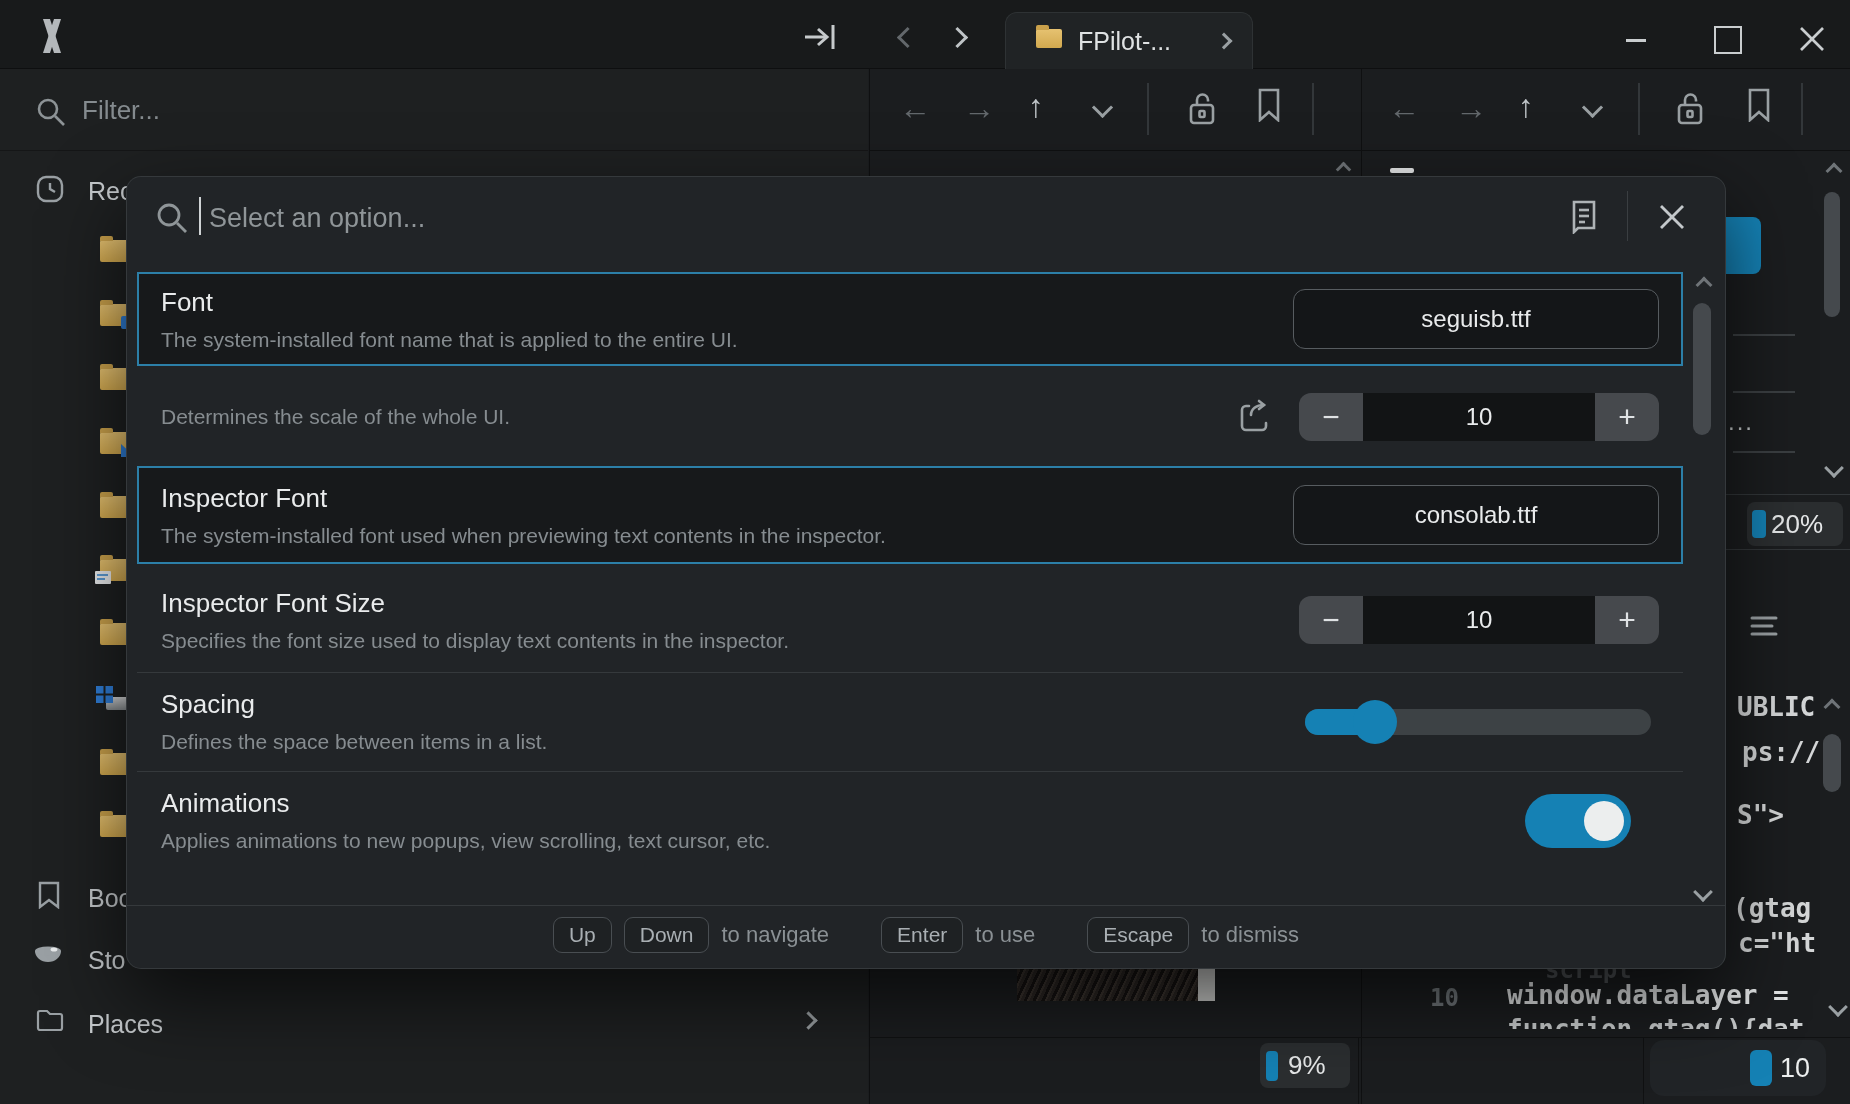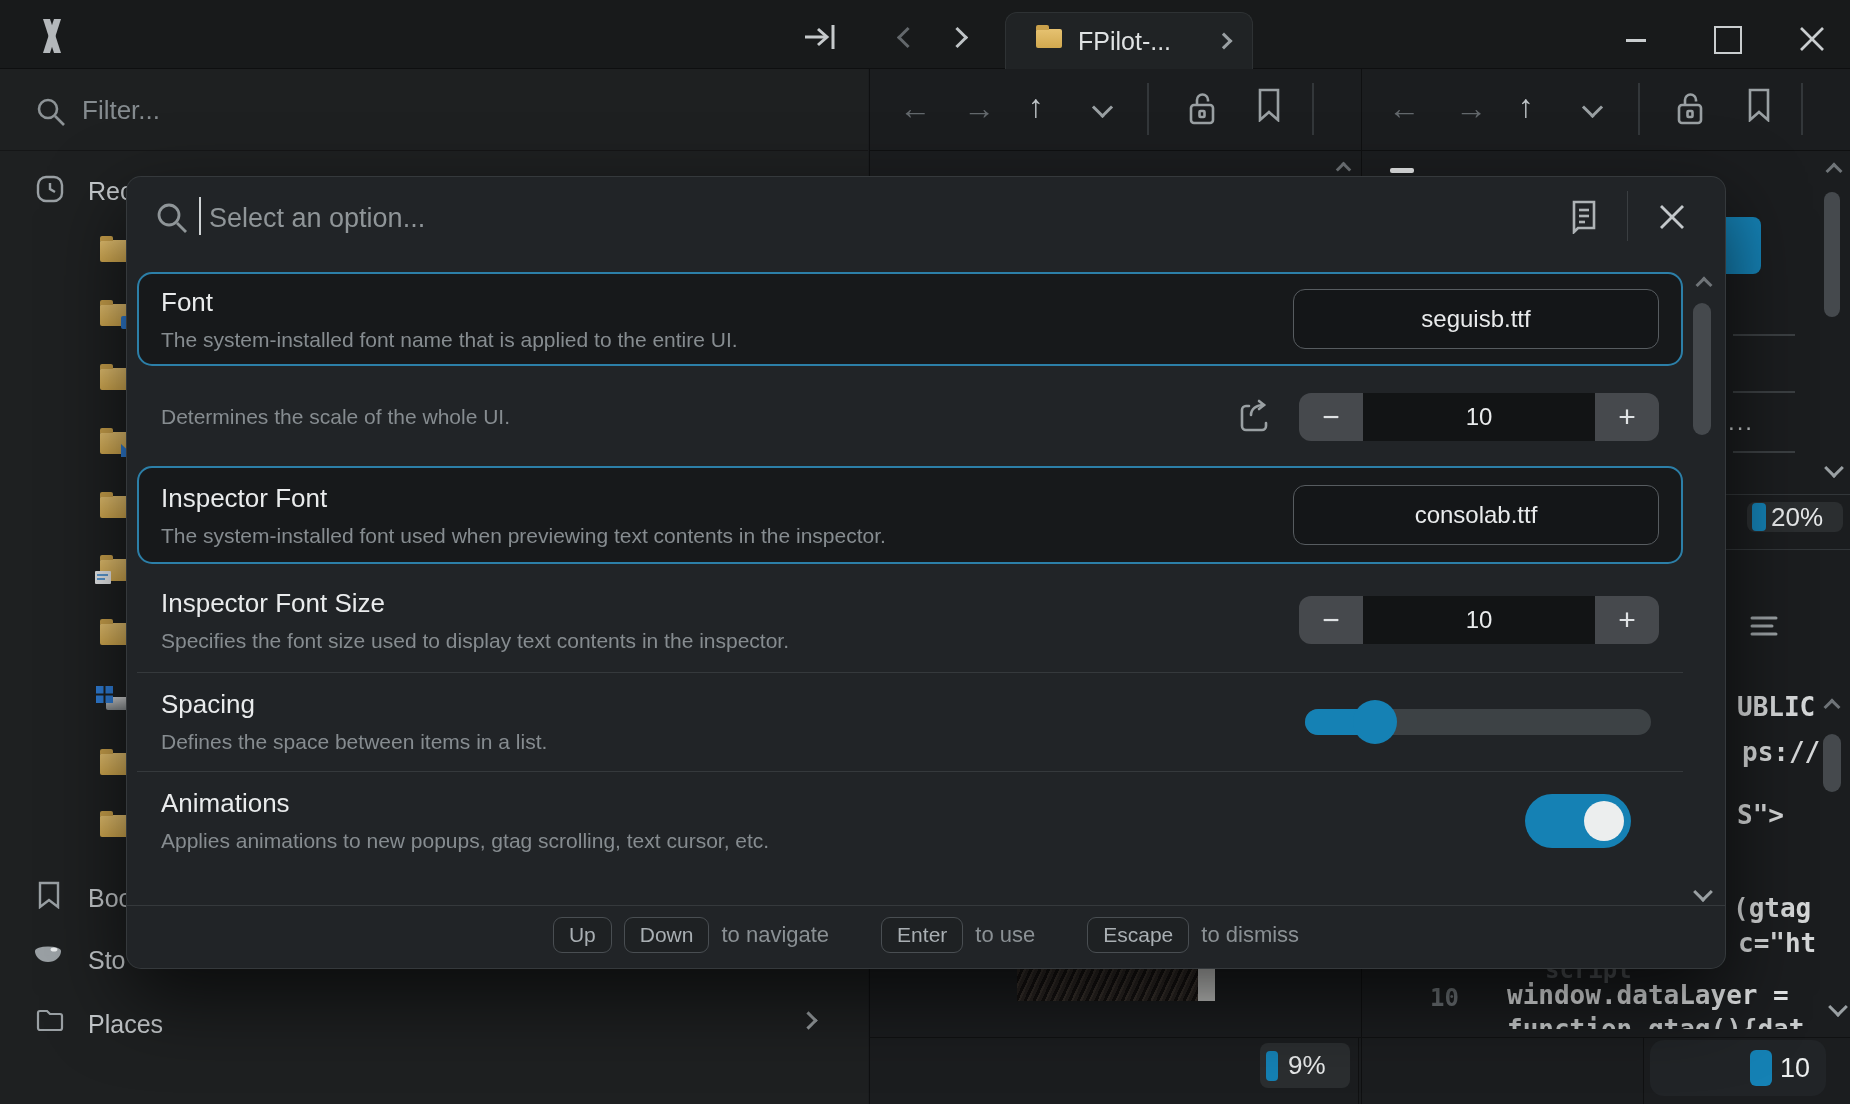--- a/index.html
+++ b/index.html
@@ -35,21 +35,21 @@
   .badge-doc::before{content:"";position:absolute;left:2px;top:3px;width:11px;height:2px;background:#5c9ad2;}
   .badge-doc::after{content:"";position:absolute;left:2px;top:7px;width:8px;height:2px;background:#5c9ad2;}
   
   #modal{left:127px;top:177px;width:1598px;height:791px;background:#212427;border-radius:14px;
     box-shadow:0 0 0 1px #35393c, 0 30px 80px rgba(0,0,0,.65);z-index:10;}
   #modal-search{position:absolute;left:80px;top:18px;width:760px;height:44px;background:transparent;border:none;outline:none;
     font-family:"Liberation Sans",sans-serif;font-size:27px;color:#e9ebec;}
   #modal-search::placeholder{color:#8f9598;}
   .m-cursor{position:absolute;left:72px;top:20px;width:2px;height:38px;background:#cfd3d5;}
   .m-row{position:absolute;left:10px;width:1546px;box-sizing:border-box;display:flex;align-items:center;
-    justify-content:space-between;padding:0 22px;border-radius:15px;border:2px solid transparent;}
+    justify-content:space-between;padding:0 22px;border-radius:0;border:2px solid transparent;}
   .m-row.selected{border-color:#2c7fa8;background:#17191b;}
   .m-title{font-size:26px;color:#e9ebec;margin-bottom:10px;}
   .m-desc{font-size:21px;color:#868c90;}
   .vbox{width:364px;height:58px;border:1px solid #575c60;border-radius:12px;display:flex;align-items:center;
     justify-content:center;font-size:24px;color:#e9ebec;background:rgba(0,0,0,.10);}
   .stepper{width:360px;height:48px;border-radius:12px;overflow:hidden;display:flex;background:#46494d;}
   .st-btn{width:64px;display:flex;align-items:center;justify-content:center;color:#dfe2e4;font-size:30px;}
   .st-val{flex:1;background:#121415;color:#e9ebec;display:flex;align-items:center;justify-content:center;font-size:24px;}
   .slider{position:relative;width:346px;height:26px;border-radius:13px;background:#3d4245;}
   .slider .fill{position:absolute;left:0;top:0;width:84px;height:26px;border-radius:13px 0 0 13px;background:#1581b4;}
@@ -226,21 +226,21 @@
   <span class="abs chev up" style="left:1828px;top:165px;width:9px;height:9px;color:#6f7478;"></span>
   <div class="abs scrollthumb" style="left:1824px;top:192px;width:16px;height:125px;"></div>
   <div class="abs" style="left:1725px;top:217px;width:36px;height:57px;background:#1581b4;border-radius:0 8px 8px 0;"></div>
   <div class="faintline" style="left:1733px;top:334px;width:62px;"></div>
   <div class="faintline" style="left:1733px;top:391px;width:62px;"></div>
   <span class="abs" style="left:1728px;top:408px;font-size:24px;color:#c6cacc;letter-spacing:2px;">...</span>
   <div class="faintline" style="left:1733px;top:451px;width:62px;"></div>
   <span class="abs chev down" style="left:1827px;top:461px;width:11px;height:11px;color:#9aa0a3;"></span>
 
   <div class="divline" style="left:1725px;top:494px;width:125px;height:1px;"></div>
-  <div class="badgebox" style="left:1747px;top:502px;width:96px;height:30px;">
+  <div class="badgebox" style="left:1747px;top:502px;width:96px;height:44px;">
     <span class="bluepill" style="width:14px;height:28px;margin-left:5px;"></span>
     <span style="font-size:26px;color:#e6e8e9;margin-left:5px;">20%</span>
   </div>
   <div class="divline" style="left:1725px;top:549px;width:125px;height:1px;"></div>
   <span class="abs" style="left:1750px;top:615px;">
     <svg width="28" height="22" viewBox="0 0 28 22" stroke="#9aa0a3" stroke-width="3" stroke-linecap="round">
       <line x1="2" y1="3" x2="26" y2="3"></line>
         <line x1="2" y1="11" x2="22" y2="11"></line>
         <line x1="2" y1="19" x2="26" y2="19"></line>
     </svg>
@@ -362,21 +362,21 @@
       </div>
       <div class="slider" style="margin-right:8px;">
         <div class="fill"></div>
         <div class="thumb"></div>
       </div>
     </div>
 
     <div class="m-row" style="top:596px;height:95px;">
       <div>
         <div class="m-title">Animations</div>
-        <div class="m-desc">Applies animations to new popups, gtag scrolling, text cursor, etc.</div>
+        <div class="m-desc">Applies animations to new popups, view scrolling, text cursor, etc.</div>
       </div>
       <div class="toggle" style="margin-right:28px;">
         <div class="knob"></div>
       </div>
     </div>
 
     <span class="abs chev up" style="left:1571px;top:102px;width:9px;height:9px;color:#6f7478;"></span>
     <div class="abs scrollthumb" style="left:1566px;top:126px;width:18px;height:132px;"></div>
     <span class="abs chev down" style="left:1569px;top:708px;width:11px;height:11px;color:#9aa0a3;"></span>
 

